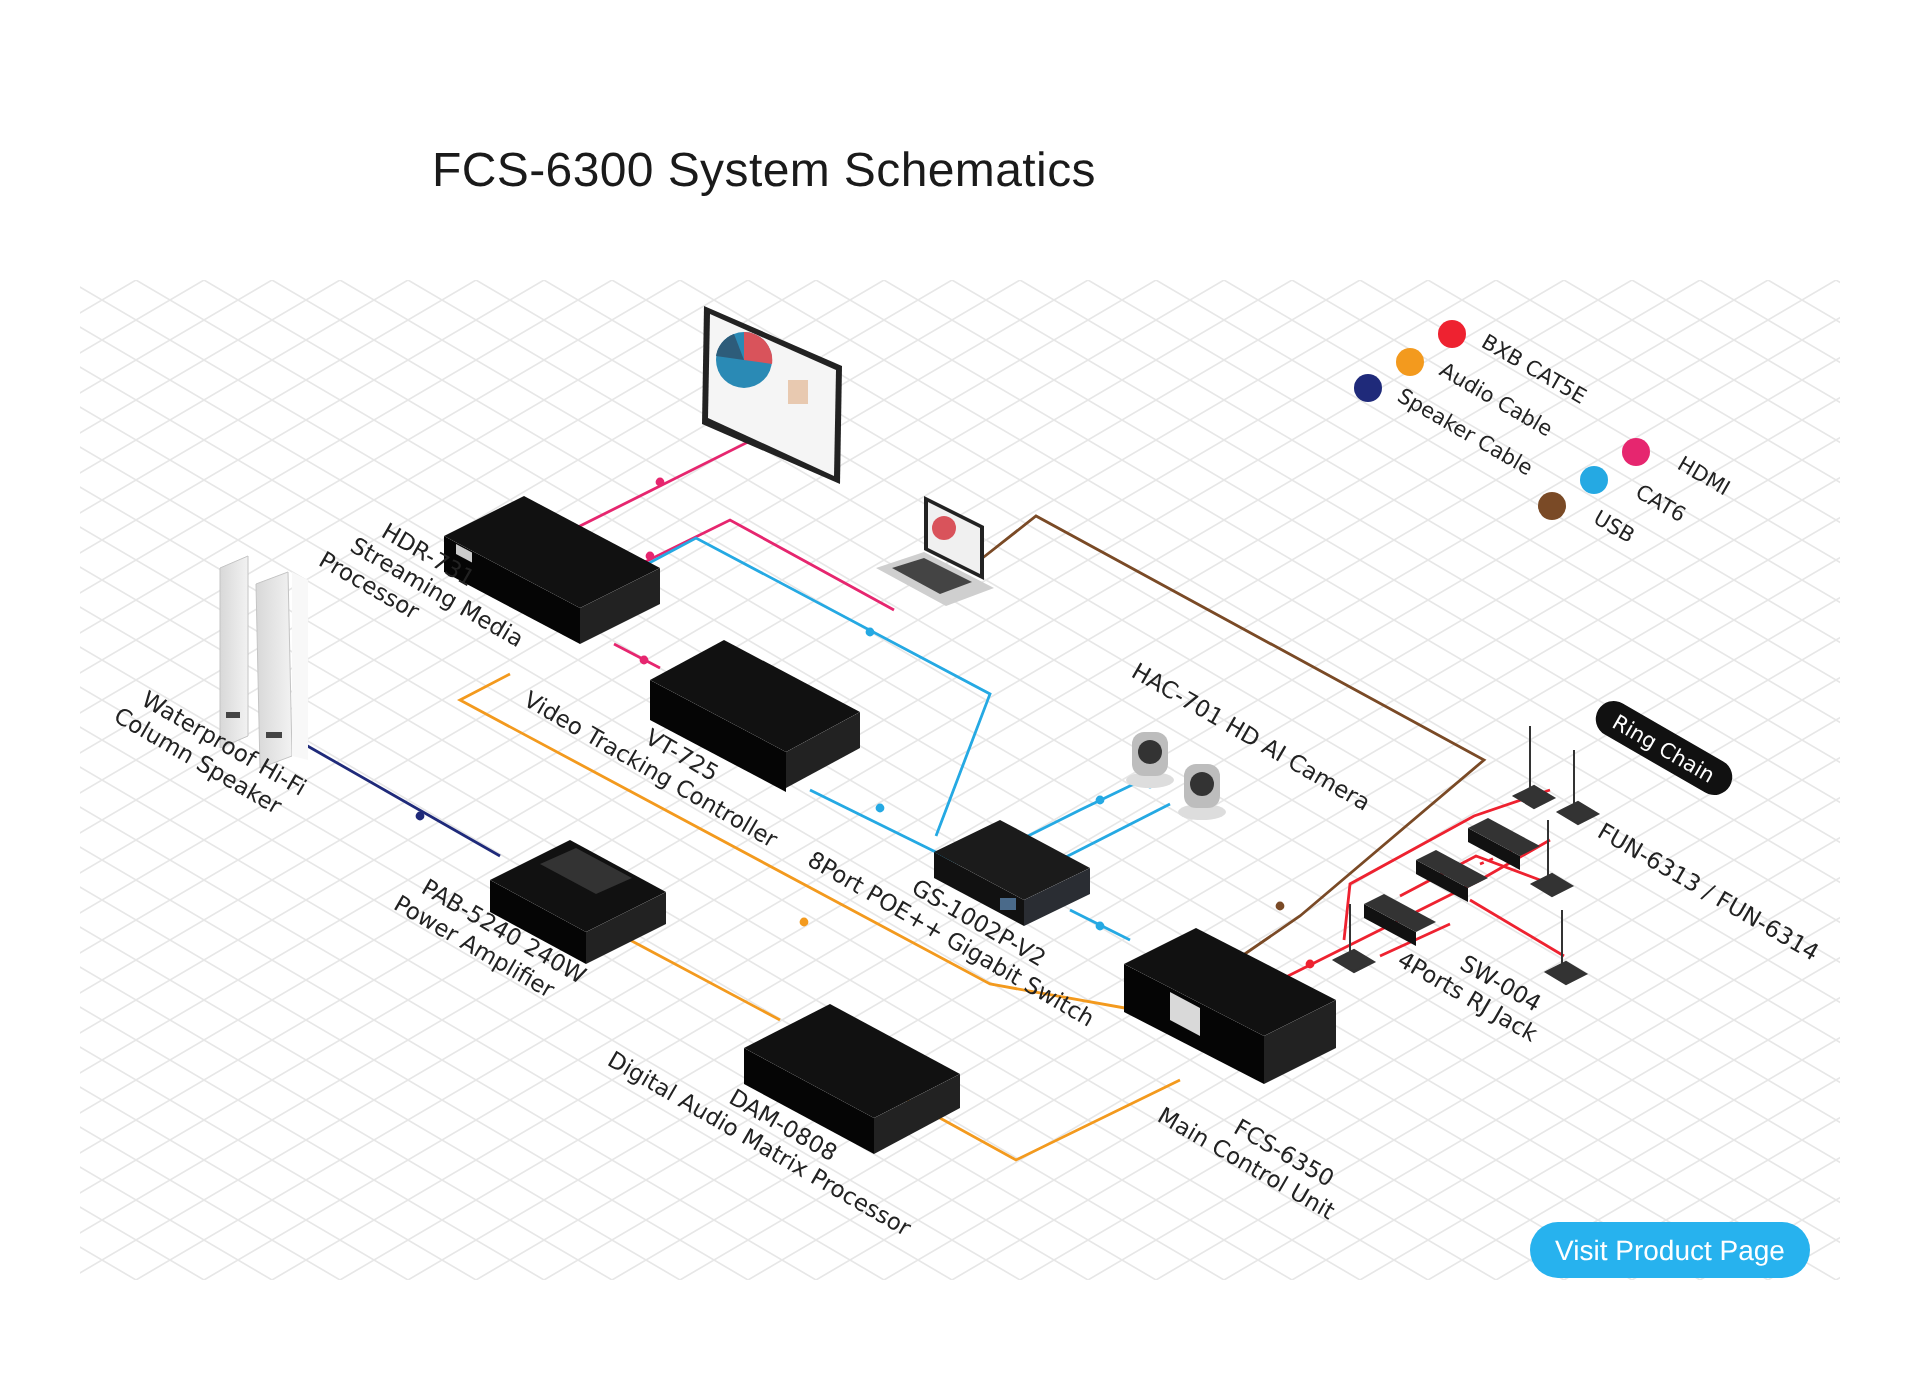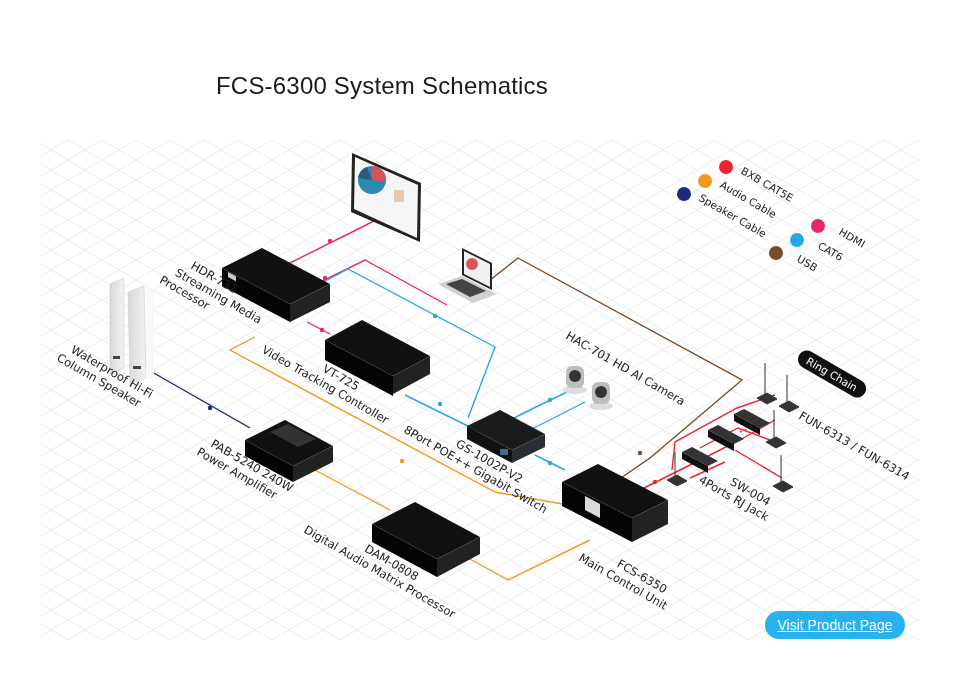--- a/index.html
+++ b/index.html
@@ -1,21 +1,21 @@
 <!DOCTYPE html>
 <html><head>
 <meta charset="utf-8">
 <style>
   html,body{margin:0;padding:0;background:#ffffff;}
   body{width:960px;height:691px;position:relative;overflow:hidden;font-family:"Liberation Sans",sans-serif;}
   #title{position:absolute;left:0;top:72px;width:764px;text-align:center;font-size:24px;color:#1a1a1a;letter-spacing:0.2px;}
   #diagram{position:absolute;left:0;top:0;width:960px;height:691px;}
   .lbl{font-family:"DejaVu Sans",sans-serif;font-size:11.5px;fill:#222;}
   .leg{font-family:"DejaVu Sans",sans-serif;font-size:10.5px;fill:#222;}
-  #visit-btn{position:absolute;left:765px;top:611px;width:140px;height:28px;border-radius:14px;background:#27b2ee;color:#fff;border:none;font-family:"Liberation Sans",sans-serif;font-size:14px;cursor:pointer;padding:0;text-decoration:underline;}
+  #visit-btn{position:absolute;left:765px;top:611px;width:140px;height:28px;border-radius:14px;background:#27b2ee;color:#fff;border:none;font-family:"Liberation Sans",sans-serif;font-size:14px;cursor:pointer;padding:0;}
 </style>
 </head>
 <body>
 
 <div id="title">FCS-6300 System Schematics</div>
 
 <svg id="diagram" viewBox="0 0 960 691" xmlns="http://www.w3.org/2000/svg">
   <defs>
     <pattern id="iso" width="34" height="20" patternUnits="userSpaceOnUse">
       <path d="M0 0 L34 20 M34 0 L0 20" stroke="#e7e7e7" stroke-width="0.8" fill="none"></path>

